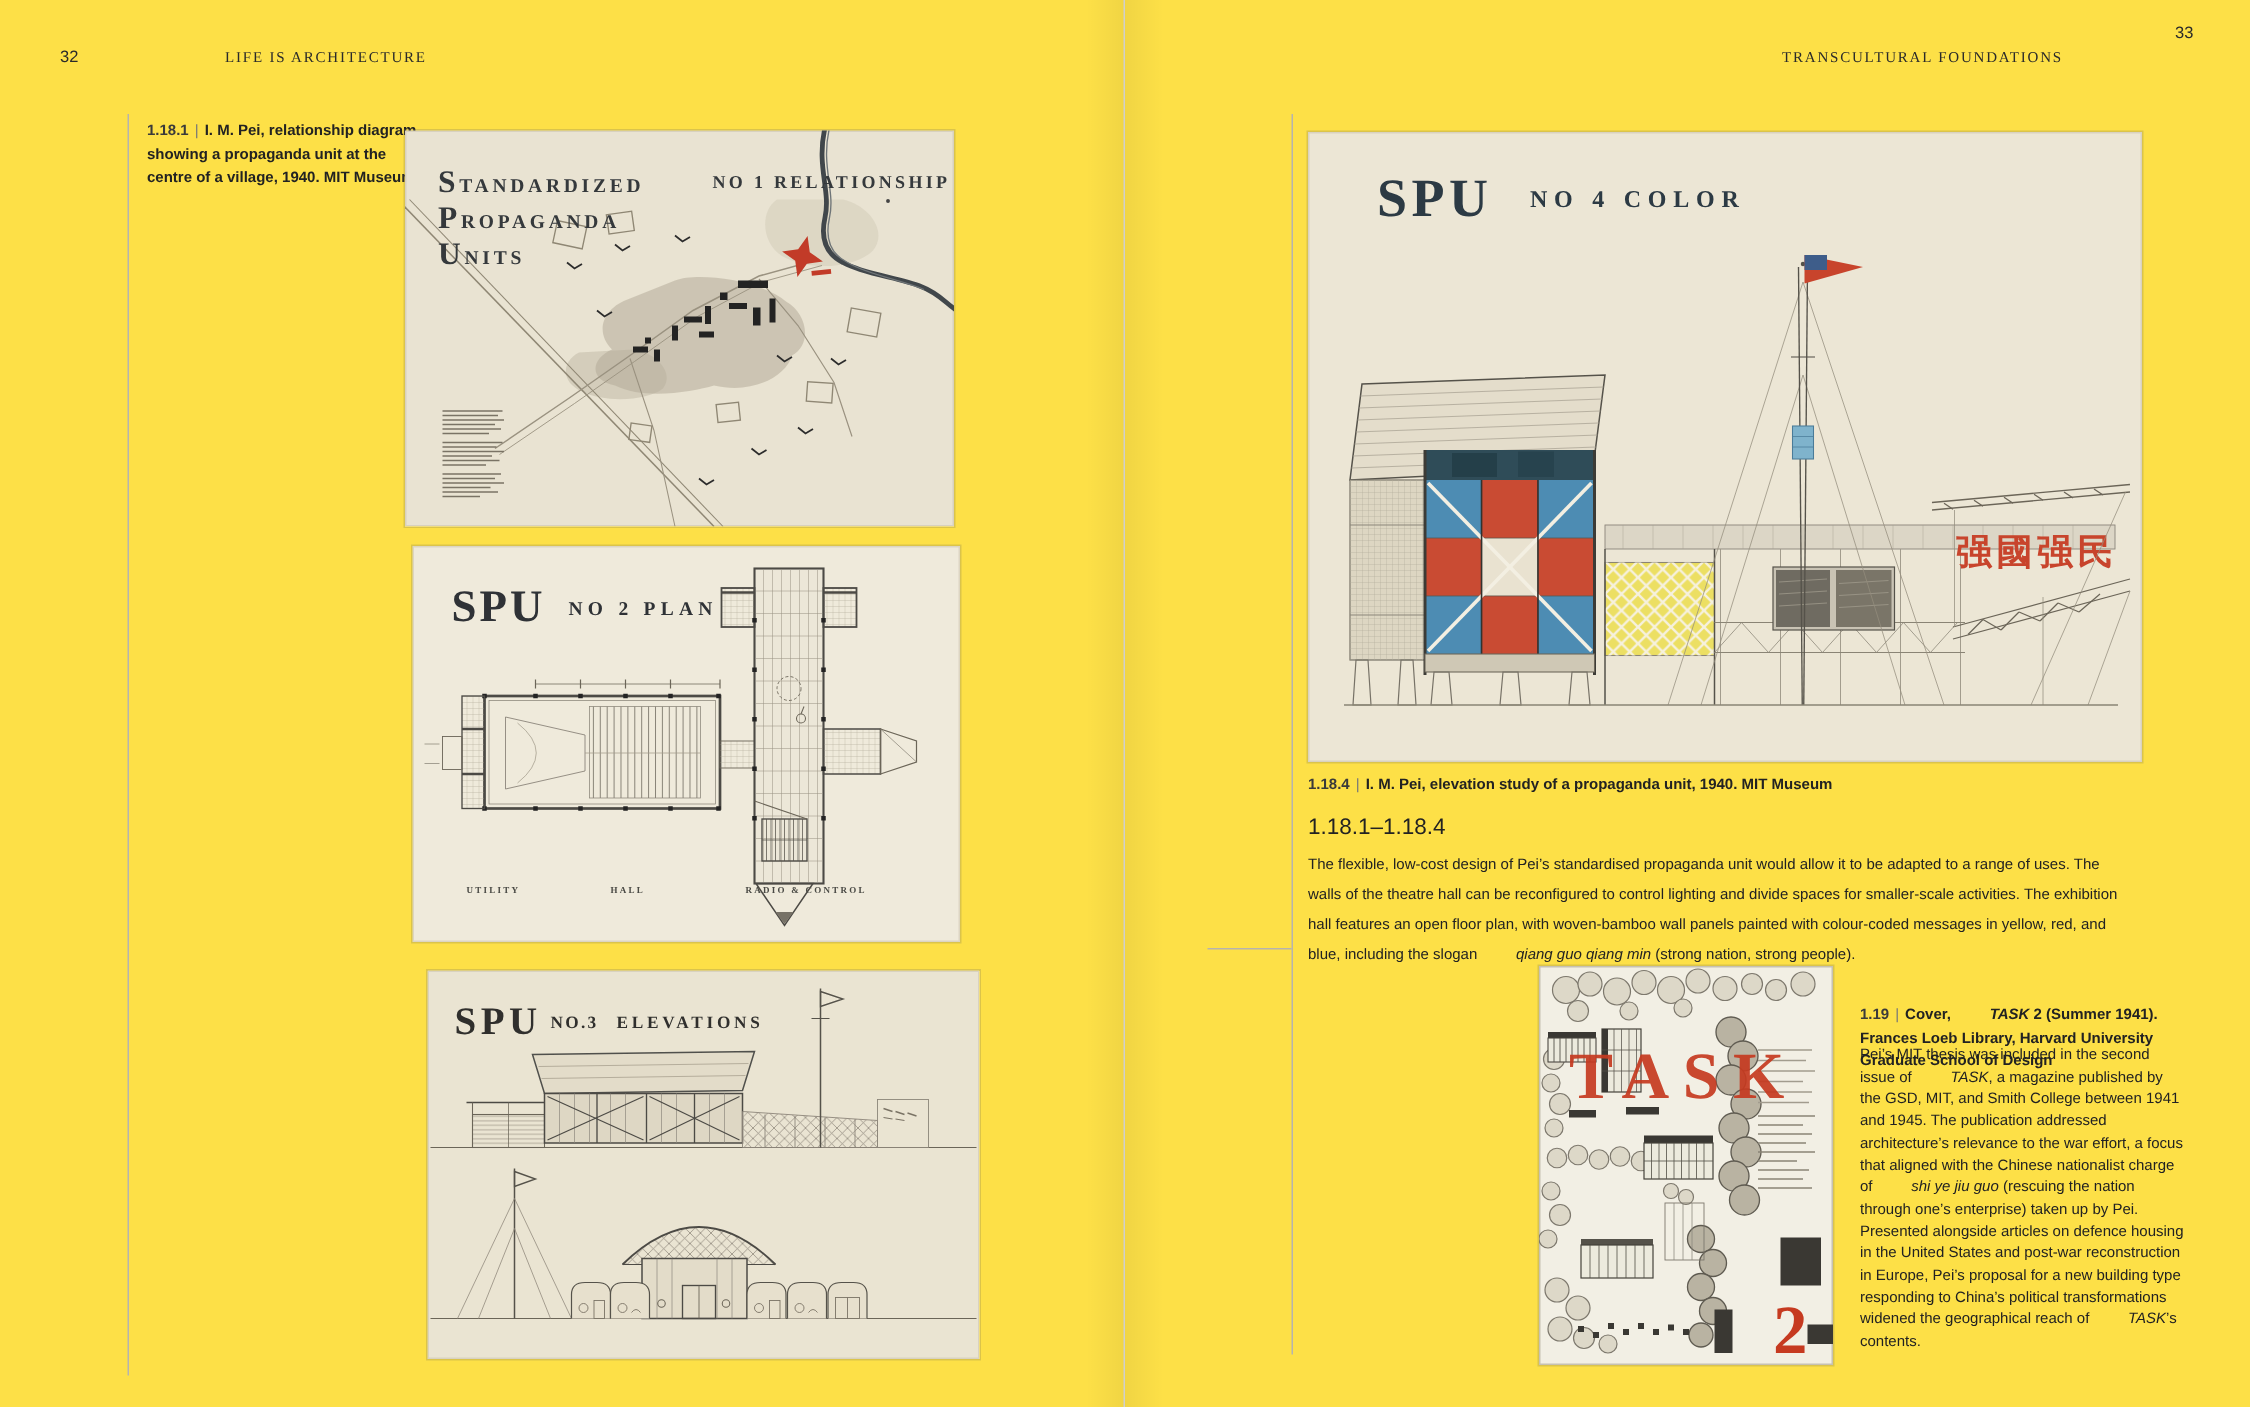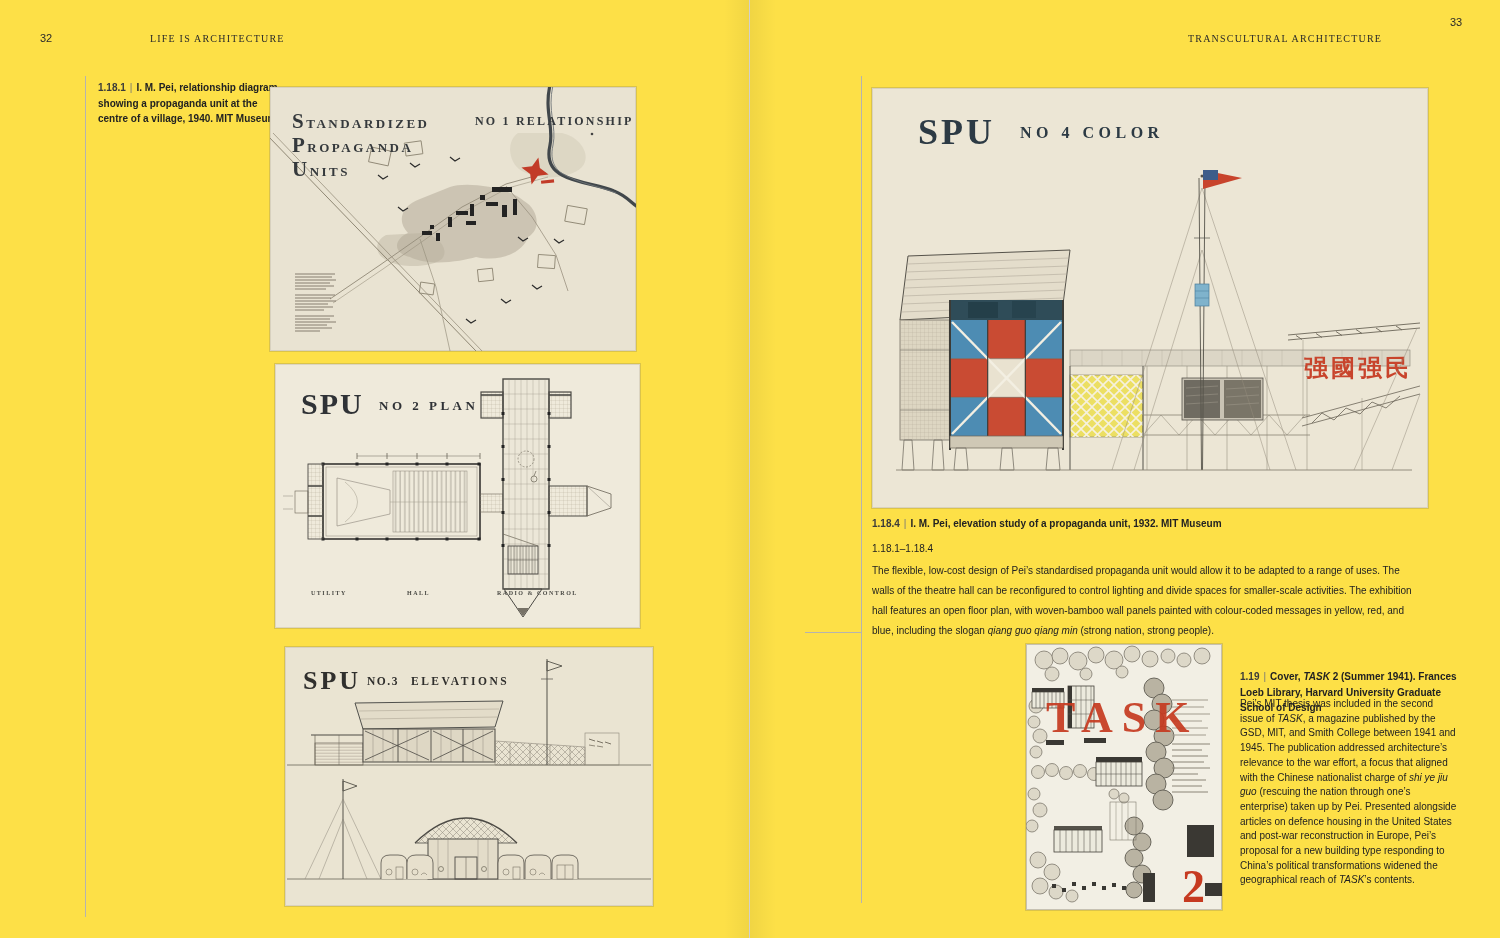--- a/index.html
+++ b/index.html
@@ -9,24 +9,24 @@
   .pgnum{font-size:11px;color:#2a2a2a;}
   .rule-v{width:1px;background:#b6b3ae;}
   .rule-h{height:1px;background:#b6b3ae;}
   .gutter{width:1px;background:#d0cfcd;}
   .gutshade-l{width:26px;background:linear-gradient(to right,rgba(0,0,0,0),rgba(0,0,0,.05));}
   .gutshade-r{width:26px;background:linear-gradient(to left,rgba(0,0,0,0),rgba(0,0,0,.05));}
   .cap{font-size:10px;line-height:15.5px;color:#222;}
   .cap .num{font-weight:700;color:#3a3a3a;}
   .cap .sep{margin:0 4px;color:#777;font-weight:400;}
   .cap b{font-weight:700;}
-  .rangehead{font-size:10px;color:#222;margin-bottom:7px;}
+  .rangehead{font-size:15px;color:#222;margin-bottom:7px;}
   .bodytext{font-size:10px;line-height:20px;color:#222;}
   .col19{font-size:10px;line-height:14.7px;color:#222;}
-  i{}
+  i{margin-left:23px;}
   .artwork{box-shadow:0 0 0 1px rgba(120,110,85,.25);}
   svg{display:block;}
   svg text{font-family:"Liberation Serif","DejaVu Serif",serif;}
 </style>
 </head>
 <body>
 
 <div id="spread">
 
   <svg width="0" height="0" style="position:absolute" aria-hidden="true">
@@ -44,21 +44,21 @@
         <path d="M0 11L11 0M0 0L11 11" stroke="#f6f1de" stroke-width="1.6" fill="none"></path>
       </pattern>
       <pattern id="seatV" width="4.6" height="6" patternUnits="userSpaceOnUse">
         <line x1="1" y1="0" x2="1" y2="6" stroke="#6f6a5f" stroke-width="0.55"></line>
       </pattern>
     </defs>
   </svg>
 
   <div class="abs pgnum" style="left:40px;top:32px">32</div>
   <div class="abs runhead" style="left:150px;top:33px">LIFE IS ARCHITECTURE</div>
-  <div class="abs runhead" style="left:1188px;top:33px">TRANSCULTURAL ARCHITECTURE</div>
+  <div class="abs runhead" style="left:1188px;top:33px">TRANSCULTURAL FOUNDATIONS</div>
   <div class="abs pgnum" style="left:1450px;top:16px">33</div>
 
   <div class="abs gutshade-l" style="left:724px;top:0;height:938px"></div>
   <div class="abs gutshade-r" style="left:750px;top:0;height:938px"></div>
   <div class="abs gutter" style="left:749px;top:0;height:938px"></div>
 
   <div class="abs rule-v" style="left:85px;top:76px;height:841px"></div>
   <div class="abs rule-v" style="left:861px;top:76px;height:827px"></div>
   <div class="abs rule-h" style="left:805px;top:632px;width:56px"></div>
 
@@ -541,21 +541,21 @@
       <rect x="331" y="82" width="15" height="10" fill="#3e5d8a"></rect>
       <rect x="323" y="196" width="14" height="22" fill="#7fb3cc" stroke="#4a7c99" stroke-width="0.7"></rect>
       <line x1="323" y1="203" x2="337" y2="203" stroke="#4a7c99" stroke-width="0.5"></line>
       <line x1="323" y1="210" x2="337" y2="210" stroke="#4a7c99" stroke-width="0.5"></line>
 
       <line x1="24" y1="382" x2="540" y2="382" stroke="#8a8475" stroke-width="0.9"></line>
     </svg>
   </div>
 
   <div class="cap abs" style="left:872px;top:516px;width:560px">
-    <span class="num">1.18.4</span><span class="sep">|</span><b>I. M. Pei, elevation study of a propaganda unit, 1932. MIT Museum</b>
+    <span class="num">1.18.4</span><span class="sep">|</span><b>I. M. Pei, elevation study of a propaganda unit, 1940. MIT Museum</b>
   </div>
 
   <div class="abs" style="left:872px;top:543px;width:552px">
     <div class="rangehead">1.18.1–1.18.4</div>
     <div class="bodytext"><span>The flexible, low-cost design of Pei’s standardised propaganda unit would allow it to be adapted to a range of uses. The walls of the theatre hall can be reconfigured to control lighting and divide spaces for smaller-scale activities. The exhibition hall features an open floor plan, with woven-bamboo wall panels painted with colour-coded messages in yellow, red, and blue, including the slogan </span><i>qiang guo qiang min</i><span> (strong nation, strong people).</span></div>
   </div>
 
   <div class="abs artwork" style="left:1026px;top:644px">
     <svg width="196" height="266" viewBox="0 0 196 266">
       <rect width="196" height="266" fill="#f2efe4"></rect>

